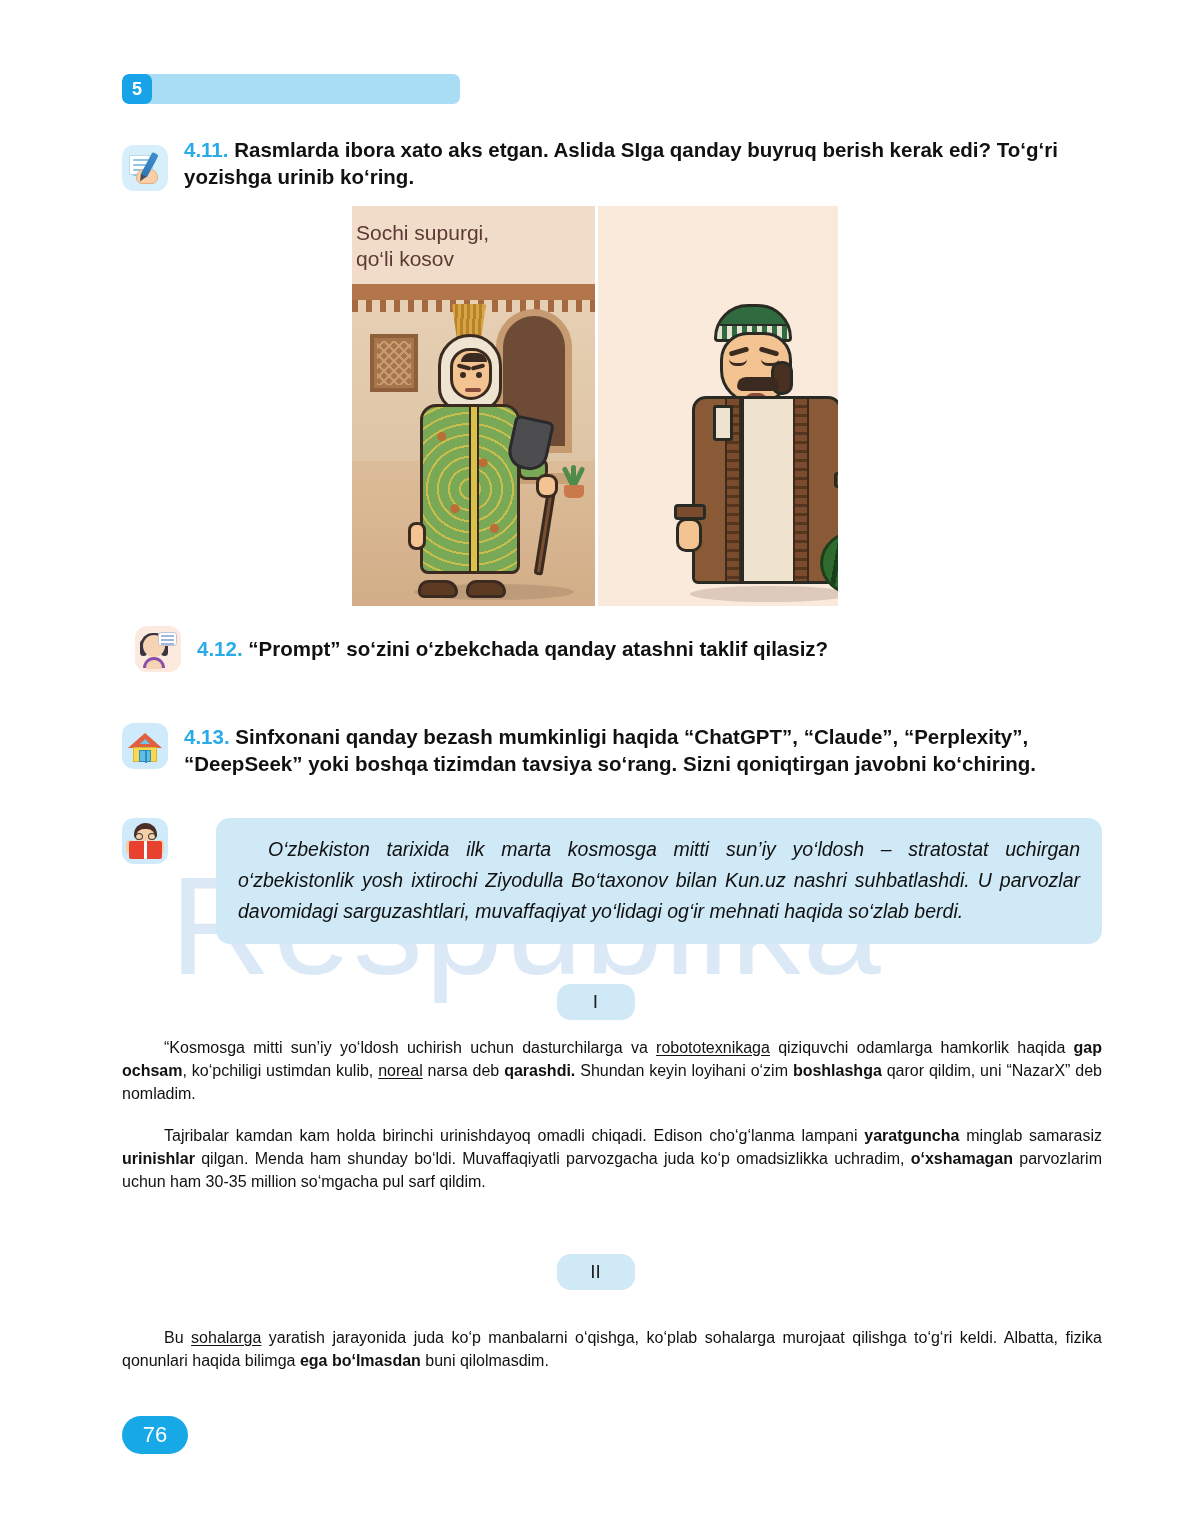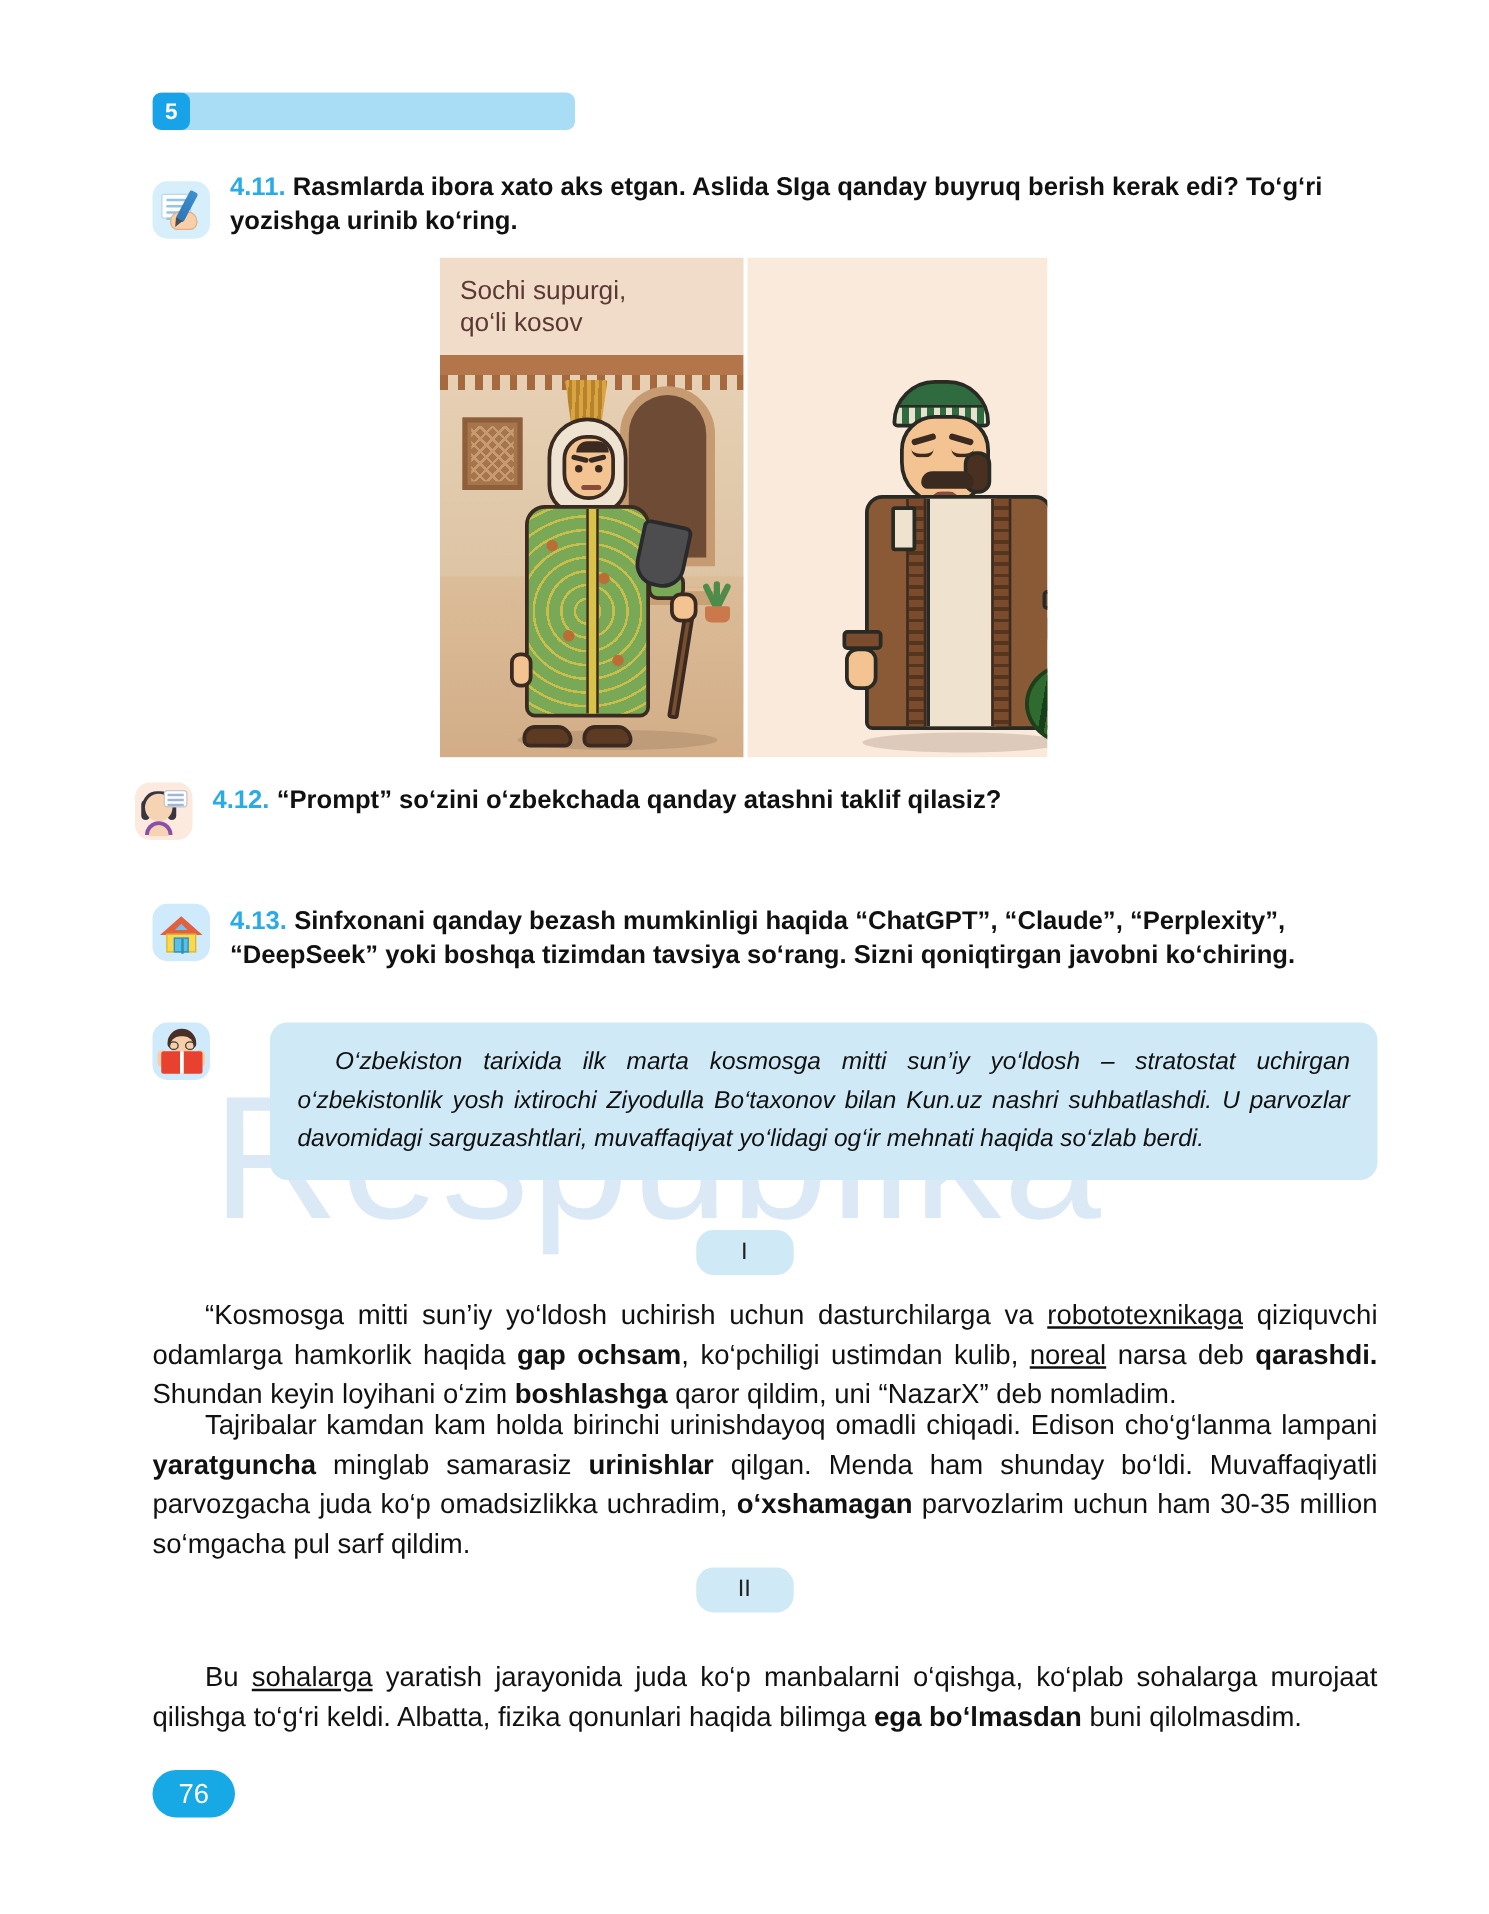--- a/index.html
+++ b/index.html
@@ -71,21 +71,21 @@
     border-radius:12px; position:relative; overflow:hidden;
   }
   .icon-blue  { background:#d7eefb; }
   .icon-peach { background:#fdeade; }
   .icon-sky   { background:#cfeafb; }
 
   .task-text { font-size:20.5px; font-weight:bold; line-height:1.33; color:#111; }
   .task-num { color:#29abe8; }
 
   #task-411 { left:122px; top:136px; width:980px;align-items:flex-end; }
-  #task-412 { left:108px; top:626px; width:980px; }
+  #task-412 { left:135px; top:626px; width:980px;align-items:center; }
   #task-413 { left:122px; top:723px; width:980px; }
 
   
   .ic-doc {
     position:absolute; left:7px; top:10px; width:24px; height:20px;
     background:#fff; border-radius:2px; border:1px solid #b9d8ea;
   }
   .ic-doc i {
     display:block; height:2px; background:#93c6e4; margin:3px 3px 0 3px; border-radius:1px;
   }
@@ -192,21 +192,21 @@
     display:flex; overflow:hidden;
   }
   .panel { position:relative; height:100%; overflow:hidden; }
   .panel-left  { width:50%; background:#f0dcc9; }
   .panel-right { width:50%; background:#faeadb; border-left:3px solid #ffffff; }
   .panel-cap {
     position:absolute; top:14px; width:100%;
     font-size:21px; color:#5b3a34; line-height:1.22;
     font-family:"Liberation Sans", sans-serif; z-index:6;
   }
-  .cap-left  { left:0; padding-left:16px; text-align:left; }
+  .cap-left  { left:0; padding-left:4px; text-align:left; }
   .cap-right { left:0; text-align:center; }
 
   
   .bg-wall {
     position:absolute; left:0; top:88px; width:100%; height:170px;
     background:linear-gradient(180deg,#e7d0b4,#ddc4a5);
   }
   .bg-cornice {
     position:absolute; left:0; top:78px; width:100%; height:16px;
     background:#b3764a;
@@ -424,21 +424,21 @@
     width:78px; height:36px; background:#cfe9f7; border-radius:14px;
     display:flex; align-items:center; justify-content:center;
     font-size:19px; color:#222; font-family:"Liberation Sans", sans-serif;
   }
   #sec-I  { top:984px; }
   #sec-II { top:1254px; }
 
   
   .body-text {
     position:absolute; left:122px; width:980px;
-    font-size:22px; line-height:1.44; text-align:justify; color:#111;
+    font-size:16px; line-height:1.44; text-align:justify; color:#111;
   }
   .body-text p { margin:0; }
   .body-text .ind { display:inline-block; width:42px; }
   #para-1 { top:1036px; }
   #para-2 { top:1124px; }
   #para-3 { top:1326px; }
 
   b { font-weight:bold; }
   u { text-decoration:underline; text-underline-offset:2px; }
 

